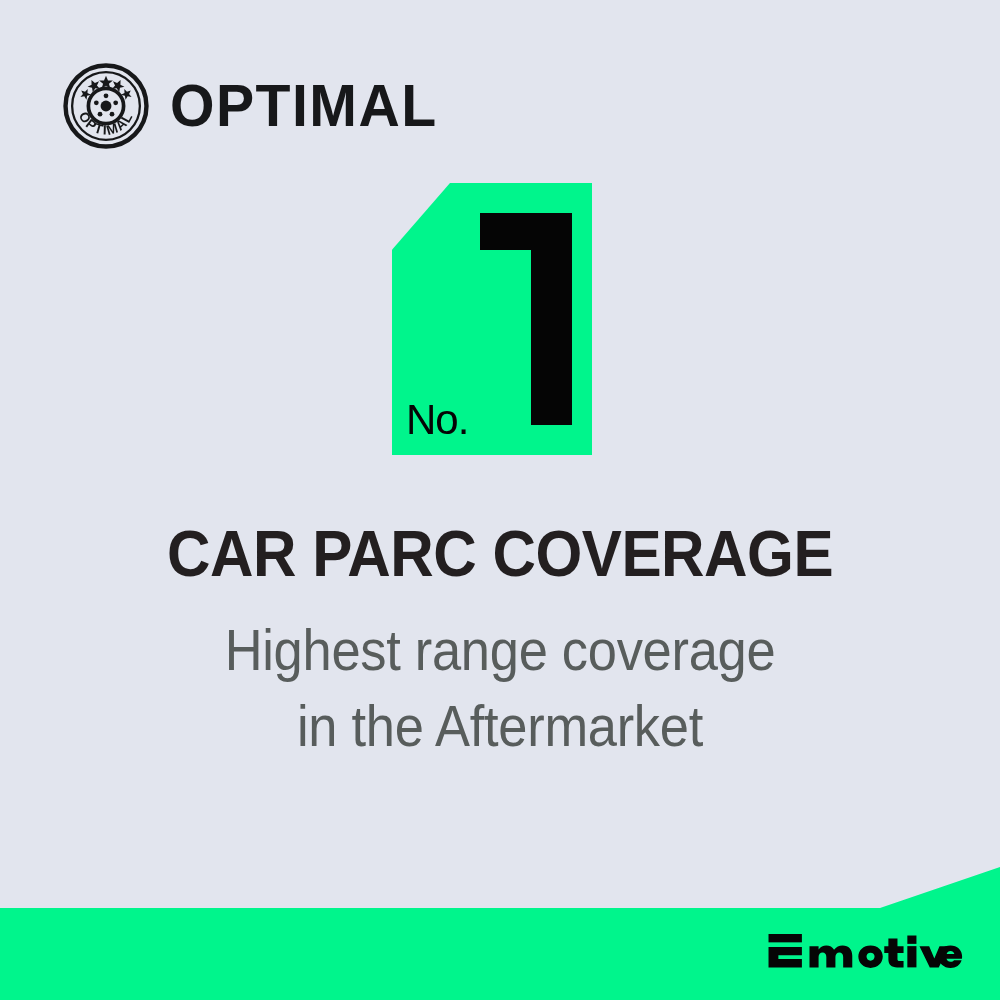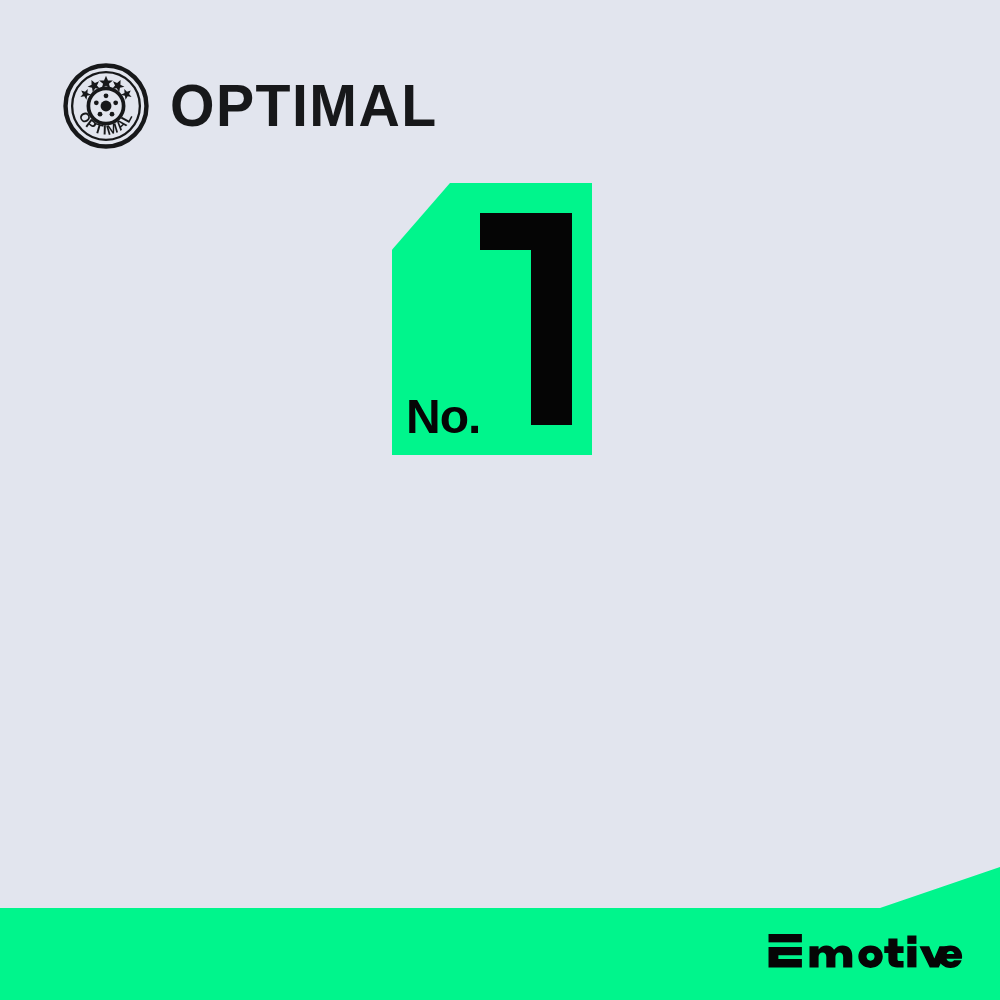--- a/index.html
+++ b/index.html
@@ -69,22 +69,22 @@
     left: 0;
     top: 0;
     width: 200px;
     height: 272px;
   }
   .badge-no {
     position: absolute;
     left: 14px;
     bottom: 14px;
     font-family: "Liberation Sans", sans-serif;
-    font-weight: 700;
-    font-size: 48px;
+    font-weight: 400;
+    font-size: 42px;
     line-height: 1;
     color: #050505;
     letter-spacing: -1px;
   }
 
   
   .copy {
     position: absolute;
     left: 0;
     top: 522px;
@@ -194,20 +194,28 @@
     <div class="badge-shape"></div>
 
     <svg class="badge-numeral" viewBox="0 0 200 272" aria-hidden="true">
 
       <path d="M 88,30 L 180,30 L 180,242 L 139,242 L 139,67 L 88,67 Z" fill="#050505"></path>
     </svg>
 
     <div class="badge-no">No.</div>
   </div>
 
+  <div class="copy">
+    <h1 class="headline">CAR PARC COVERAGE</h1>
+
+    <p class="subheading">
+      <span class="subheading-line">Highest range coverage</span>
+      <span class="subheading-line">in the Aftermarket</span>
+    </p>
+  </div>
 
   <div class="footer">
     <svg class="footer-logo" viewBox="0 0 260 58" aria-hidden="true">
       <g fill="#050505">
 
         <rect x="2" y="0" width="44" height="11"></rect>
         <path d="M 2,17 L 46,17 L 46,28 L 15,28 L 15,33 L 46,33 L 46,44 L 2,44 Z"></path>
 
         <path d="M 56,16 L 68,16 L 68,20.5 C 70.5,17 74,15.2 78.2,15.2
                  C 82.8,15.2 86.3,17.2 88.4,20.8 C 91.1,17.2 95,15.2 99.8,15.2

